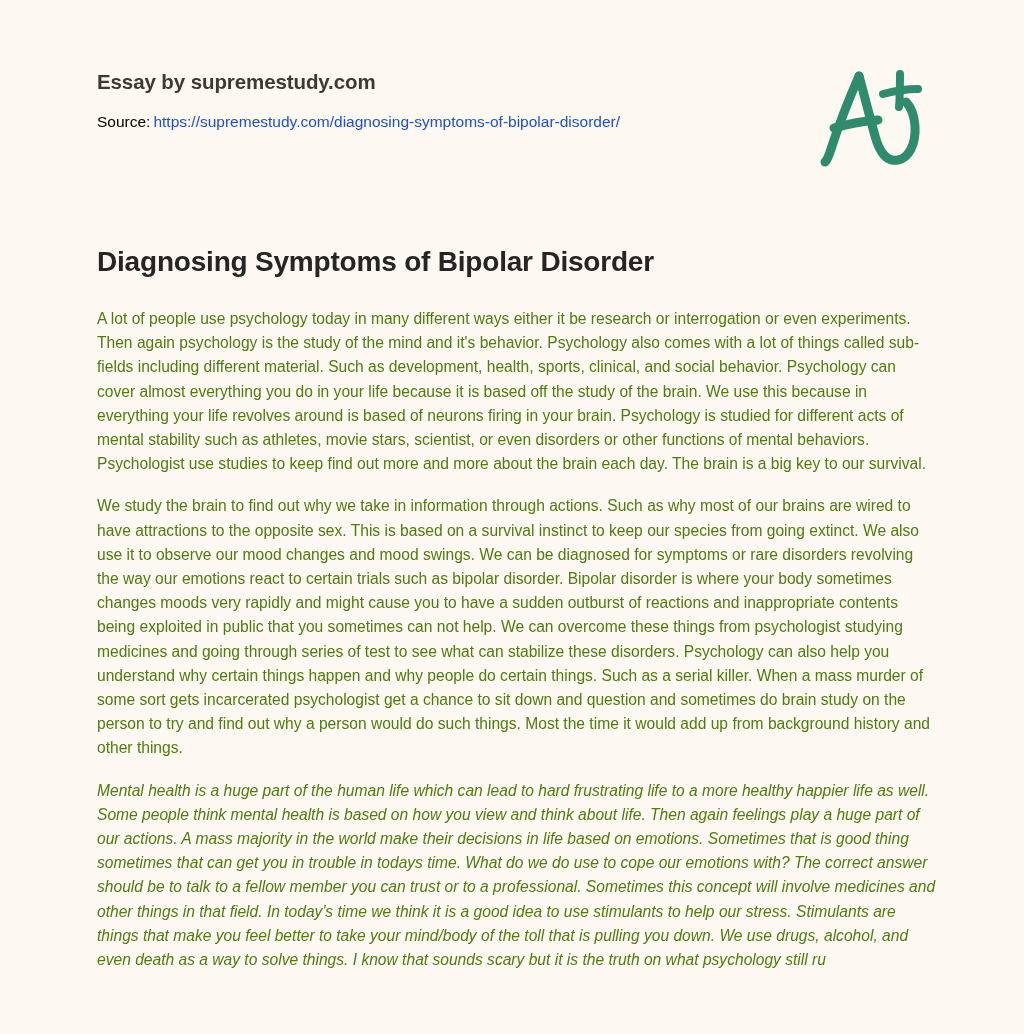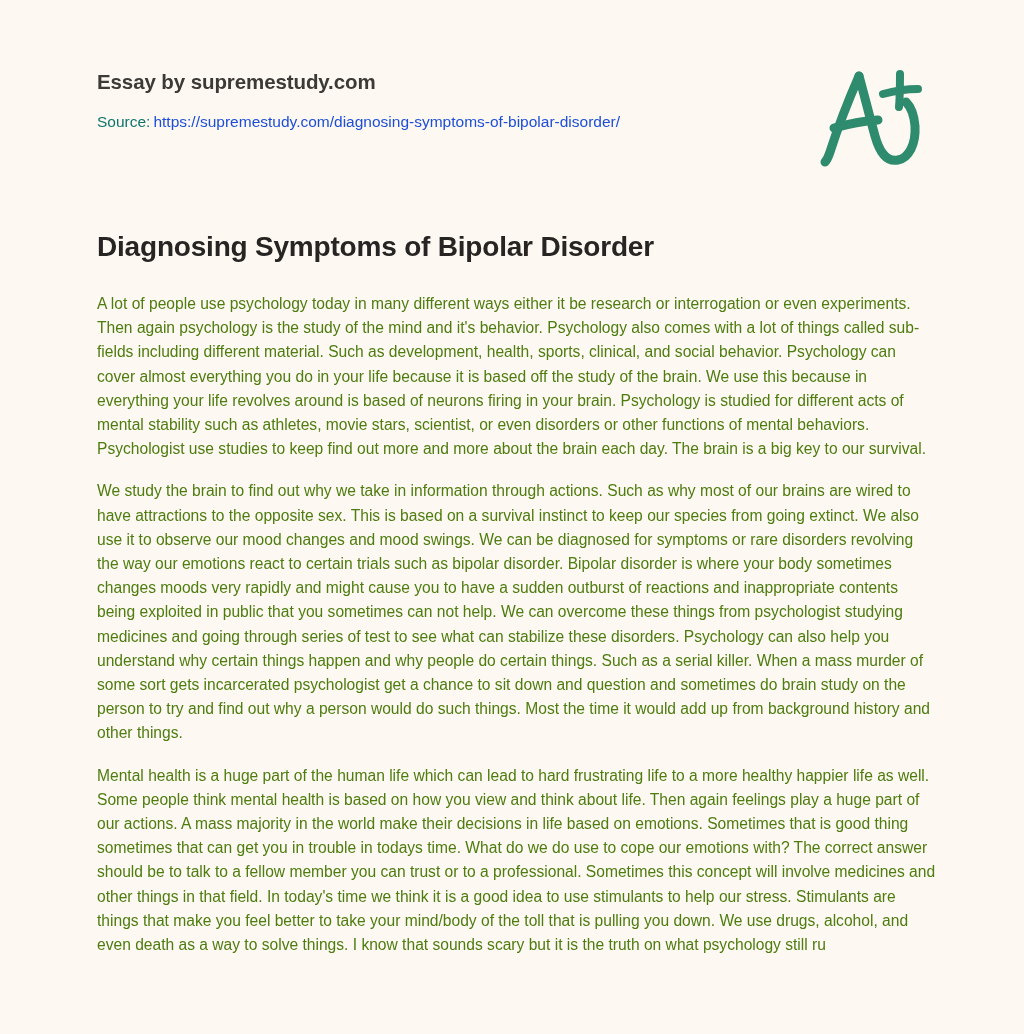--- a/index.html
+++ b/index.html
@@ -42,21 +42,21 @@
   }
 
   .source-row {
     margin-top: 15px;
     font-size: 15.5px;
     line-height: 22px;
     white-space: nowrap;
   }
 
   .source-label {
-    color: #0f766e;
+    color: #000000;
   }
 
   .source-link {
     color: #1d4ed8;
     text-decoration: none;
     margin-left: 3px;
   }
 
   
   .logo {
@@ -69,21 +69,21 @@
   .logo svg {
     display: block;
     width: 124px;
     height: 104px;
   }
 
   
   .article {
     position: absolute;
     left: 97px;
-    top: 228px;
+    top: 243px;
     width: 840px;
   }
 
   .article-title {
     font-size: 28px;
     font-weight: bold;
     color: #262523;
     line-height: 38px;
     letter-spacing: -0.2px;
     margin: 0 0 26px 0;
@@ -93,20 +93,21 @@
   .body-copy p {
     font-size: 15.6px;
     line-height: 24.2px;
     color: #4d7c0f;
     margin: 0 0 18px 0;
     text-align: left;
   }
 
   .body-copy p:last-child {
     margin-bottom: 0;
+    font-style: italic;
   }
 </style>
 </head>
 <body>
 
 <div class="page">
 
   <div class="header">
     <div class="header-title">Essay by supremestudy.com</div>
     <div class="source-row">

